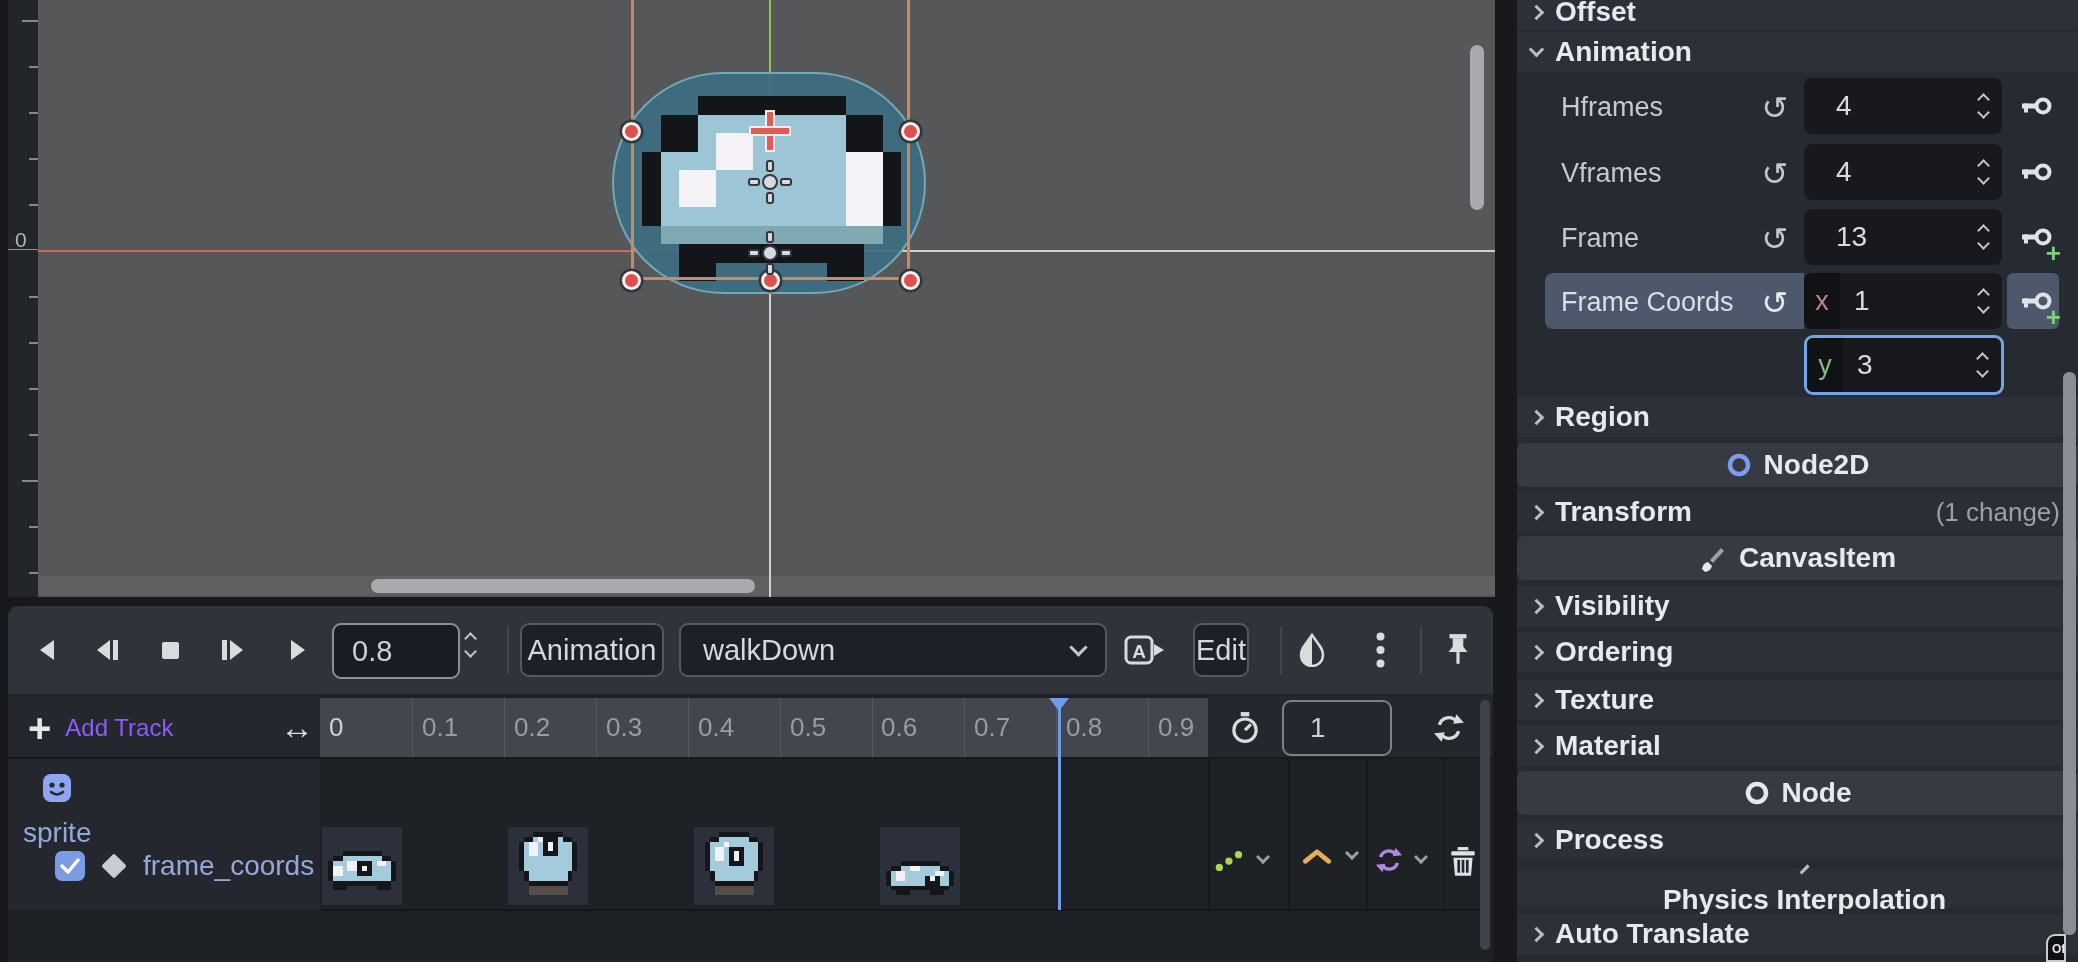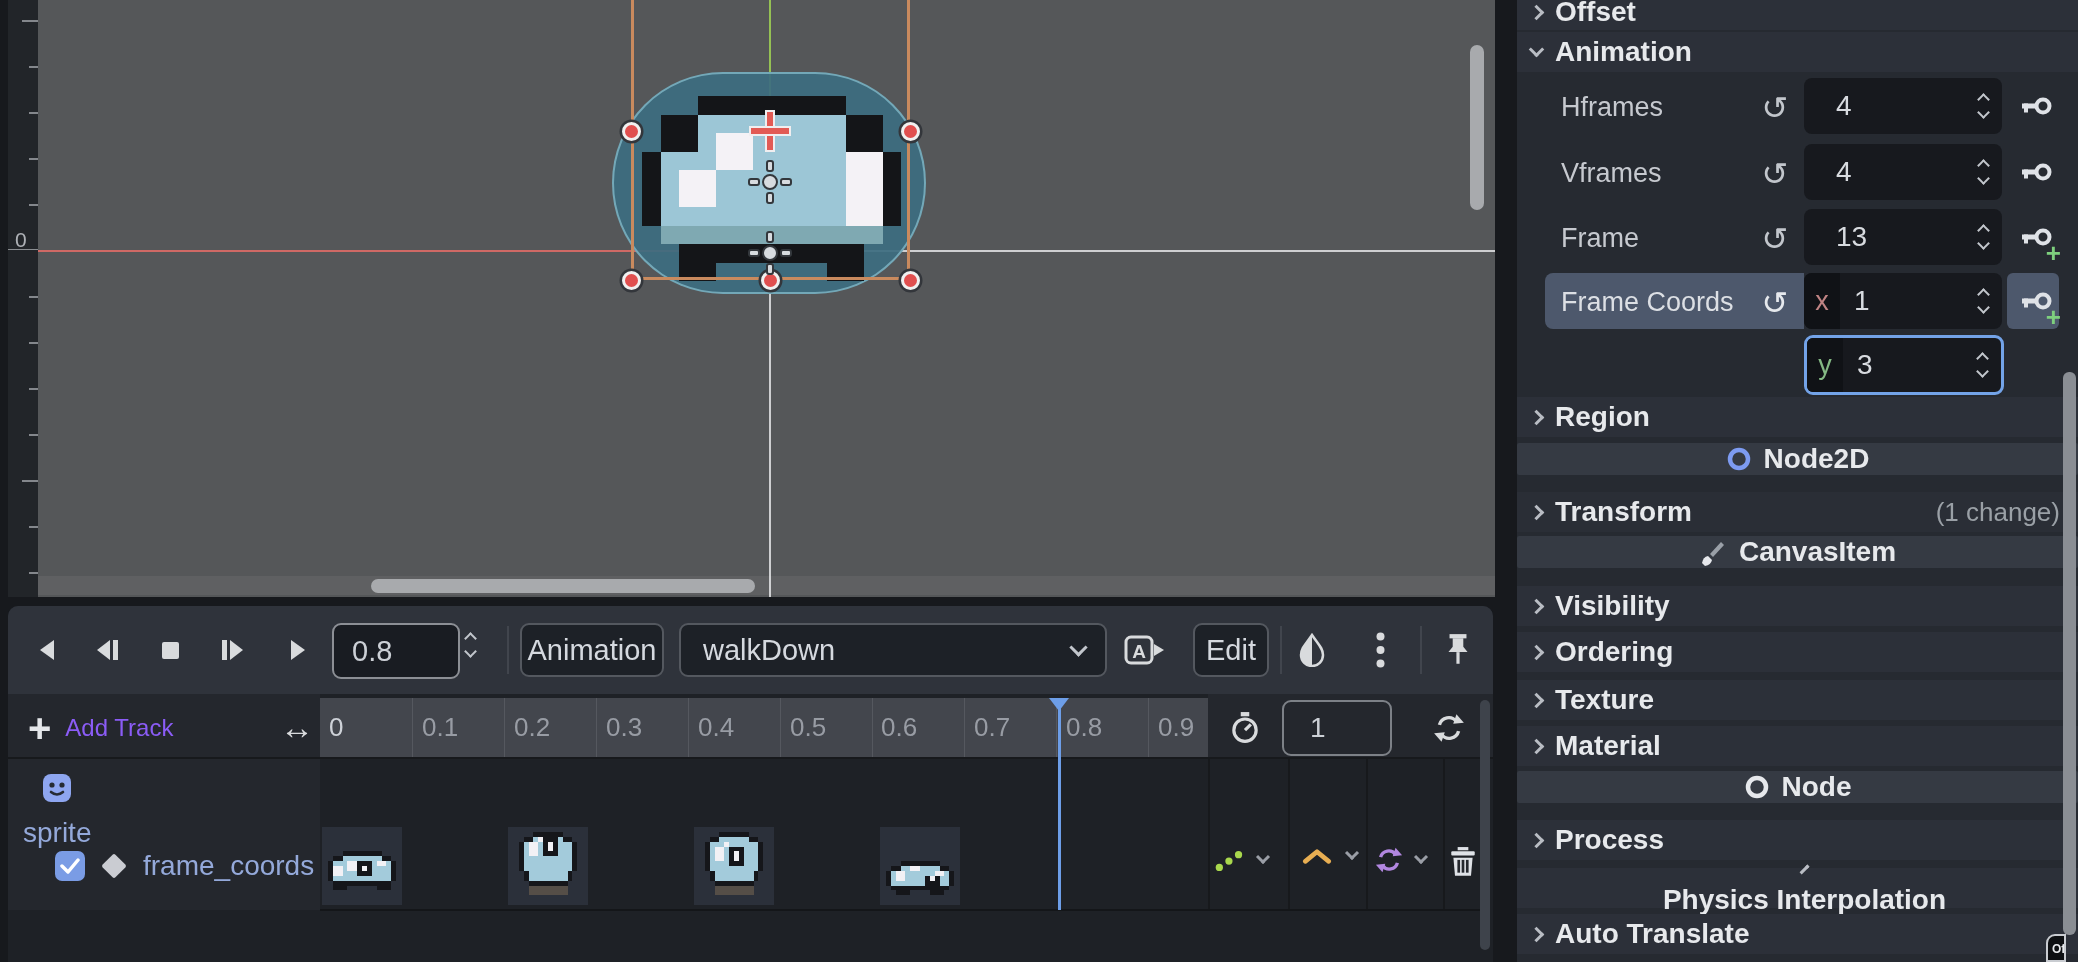--- a/index.html
+++ b/index.html
@@ -56,21 +56,21 @@
                   border-left:10px solid transparent; border-right:10px solid transparent;
                   border-top:13px solid #6d9ee8; }
   #bp-scrollbar { left:1472px; top:94px; width:10px; height:250px; border-radius:5px; background:#3e434b; }
   .track-label { font-size:28px; color:#94a9da; }
 
   
   #inspector { left:1517px; top:0; width:561px; height:962px; background:#262a31; }
   .ihead { position:absolute; left:0; right:0; height:40px; background:#2c3039;
            display:flex; align-items:center; padding-left:14px; gap:13px;
            font-weight:bold; font-size:28px; color:#e7e9ec; cursor:pointer; }
-  .icat { position:absolute; left:0; right:0; height:32px; background:#353a43; border-radius:2px;
+  .icat { position:absolute; left:0; right:0; height:44px; background:#353a43; border-radius:7px;
           display:flex; align-items:center; justify-content:center; gap:12px;
           font-weight:bold; font-size:28px; color:#e7e9ec; }
   .plabel { position:absolute; left:44px; font-size:27px; color:#c6c9cf; }
   .revert { position:absolute; left:238px; width:40px; font-size:32px; color:#c2c6cc;
             text-align:center; cursor:pointer; }
   .ifield { position:absolute; left:287px; width:198px; height:56px; background:#17191e;
             border-radius:8px; display:flex; align-items:center; cursor:text; }
   .ifield .val { font-size:28px; color:#d8dbe0; padding-left:32px; flex:1; }
   .ifield .stepper { margin-right:14px; }
   .badge { width:36px; height:100%; background:#101216; border-radius:8px 0 0 8px;
@@ -224,21 +224,21 @@
     </div>
 
     <div class="tbtn" style="left:1112px;width:50px;">
       <svg width="42" height="32" viewBox="0 0 42 32">
         <rect x="2" y="3" width="26" height="26" rx="5" fill="none" stroke="#d9dbdd" stroke-width="3"></rect>
         <text x="15" y="24" font-size="19" font-weight="bold" fill="#d9dbdd" text-anchor="middle" font-family="Liberation Sans, sans-serif">A</text>
         <polygon points="30,10 40,16 30,22" fill="#d9dbdd"></polygon>
       </svg>
     </div>
 
-    <button class="boxbtn" style="left:1185px;width:76px;justify-content:center;text-align:right;">Edit</button>
+    <button class="boxbtn" style="left:1185px;width:56px;justify-content:center;text-align:right;">Edit</button>
 
     <div class="vsep" style="left:1272px;"></div>
 
     <div class="tbtn" style="left:1284px;width:40px;">
       <svg width="32" height="34" viewBox="0 0 32 34">
         <path d="M16 2 C10 11 5 15 5 22 a11 11 0 0 0 22 0 C27 15 22 11 16 2 Z" fill="none" stroke="#d9dbdd" stroke-width="2.5"></path>
         <path d="M16 2 C10 11 5 15 5 22 a11 11 0 0 0 11 11 Z" fill="#d9dbdd"></path>
       </svg>
     </div>
     <div class="tbtn" style="left:1352px;width:40px;">

